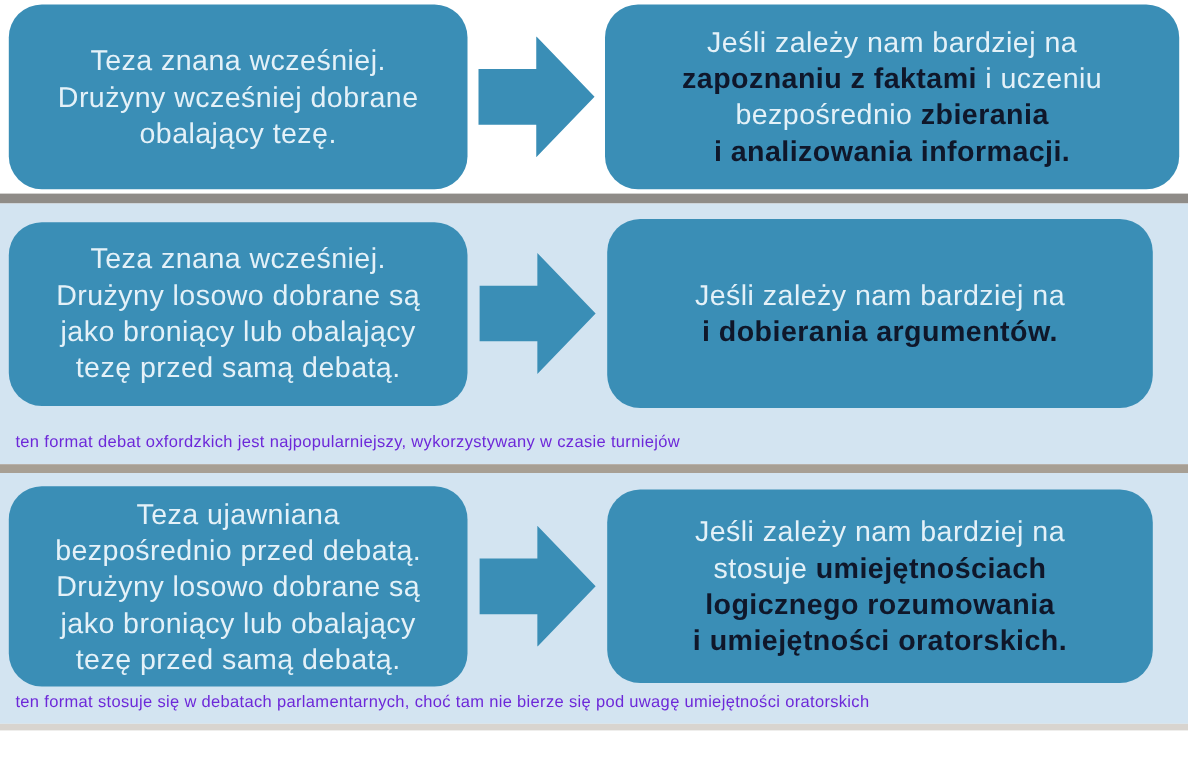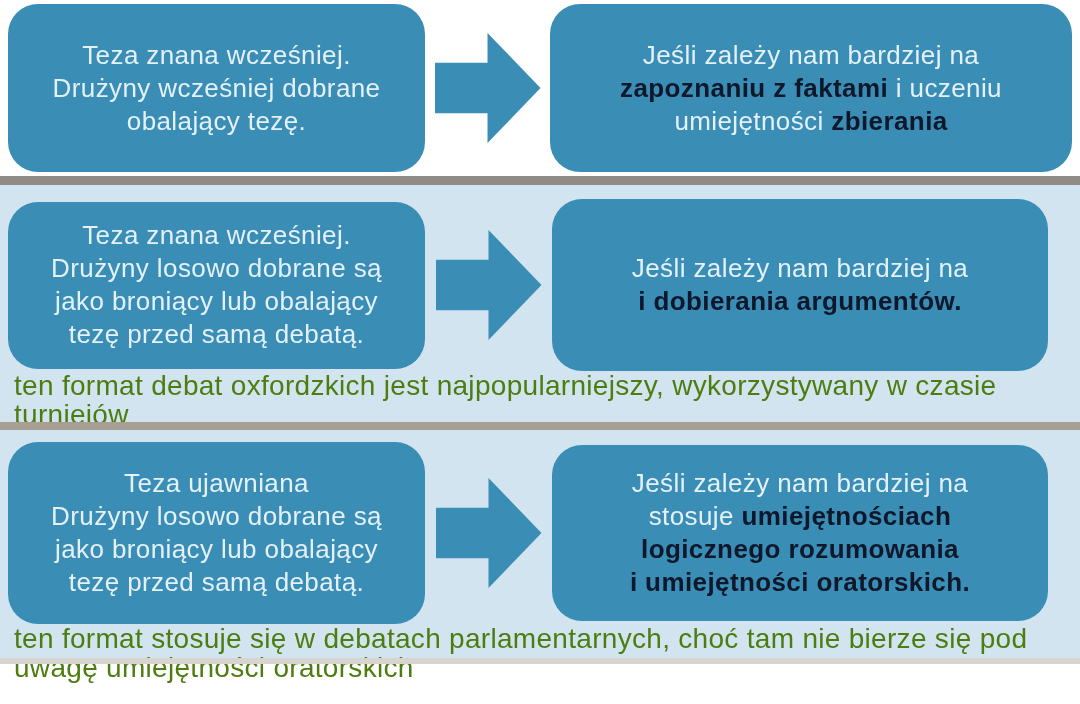--- a/index.html
+++ b/index.html
@@ -56,24 +56,24 @@
   .arrow {
     width: 106px;
     height: 110px;
     background: #3a8eb6;
     clip-path: polygon(0 27%, 50% 27%, 50% 0, 100% 50%, 50% 100%, 50% 73%, 0 73%);
   }
 
   .caption {
     margin-top: auto;
     padding: 0 0 6px 14px;
-    font-size: 28px;
+    font-size: 15px;
     line-height: 29px;
     letter-spacing: 0.3px;
-    color: #4d7c0f;
+    color: #6d28d9;
   }
   .band-3 .caption { padding-bottom: 10px; padding-right: 48px; }
 </style>
 </head>
 <body>
 
 <div class="page">
 
   <div class="section-row1">
     <div class="flow-row">
@@ -81,21 +81,22 @@
         <div>Teza znana wcześniej.</div>
         <div>Drużyny wcześniej dobrane</div>
         <div>obalający tezę.</div>
       </div>
       <div class="arrow-wrap">
         <div class="arrow"></div>
       </div>
       <div class="box box-right">
         <div><span>Jeśli zależy nam bardziej na</span></div>
         <div><span class="b">zapoznaniu z faktami</span><span> i uczeniu</span></div>
-        <div><span>umiejętności </span><span class="b">zbierania</span></div>
+        <div><span>bezpośrednio </span><span class="b">zbierania</span></div>
+        <div><span class="b">i analizowania informacji.</span></div>
       </div>
     </div>
   </div>
 
   <div class="separator-1"></div>
 
   <div class="band-2">
     <div class="flow-row">
       <div class="box box-left">
         <div>Teza znana wcześniej.</div>
@@ -113,20 +114,21 @@
     </div>
     <div class="caption">ten format debat oxfordzkich jest najpopularniejszy, wykorzystywany w czasie turniejów</div>
   </div>
 
   <div class="separator-2"></div>
 
   <div class="band-3">
     <div class="flow-row">
       <div class="box box-left">
         <div>Teza ujawniana</div>
+        <div>bezpośrednio przed debatą.</div>
         <div>Drużyny losowo dobrane są</div>
         <div>jako broniący lub obalający</div>
         <div>tezę przed samą debatą.</div>
       </div>
       <div class="arrow-wrap">
         <div class="arrow"></div>
       </div>
       <div class="box box-right">
         <div><span>Jeśli zależy nam bardziej na</span></div>
         <div><span>stosuje </span><span class="b">umiejętnościach</span></div>

